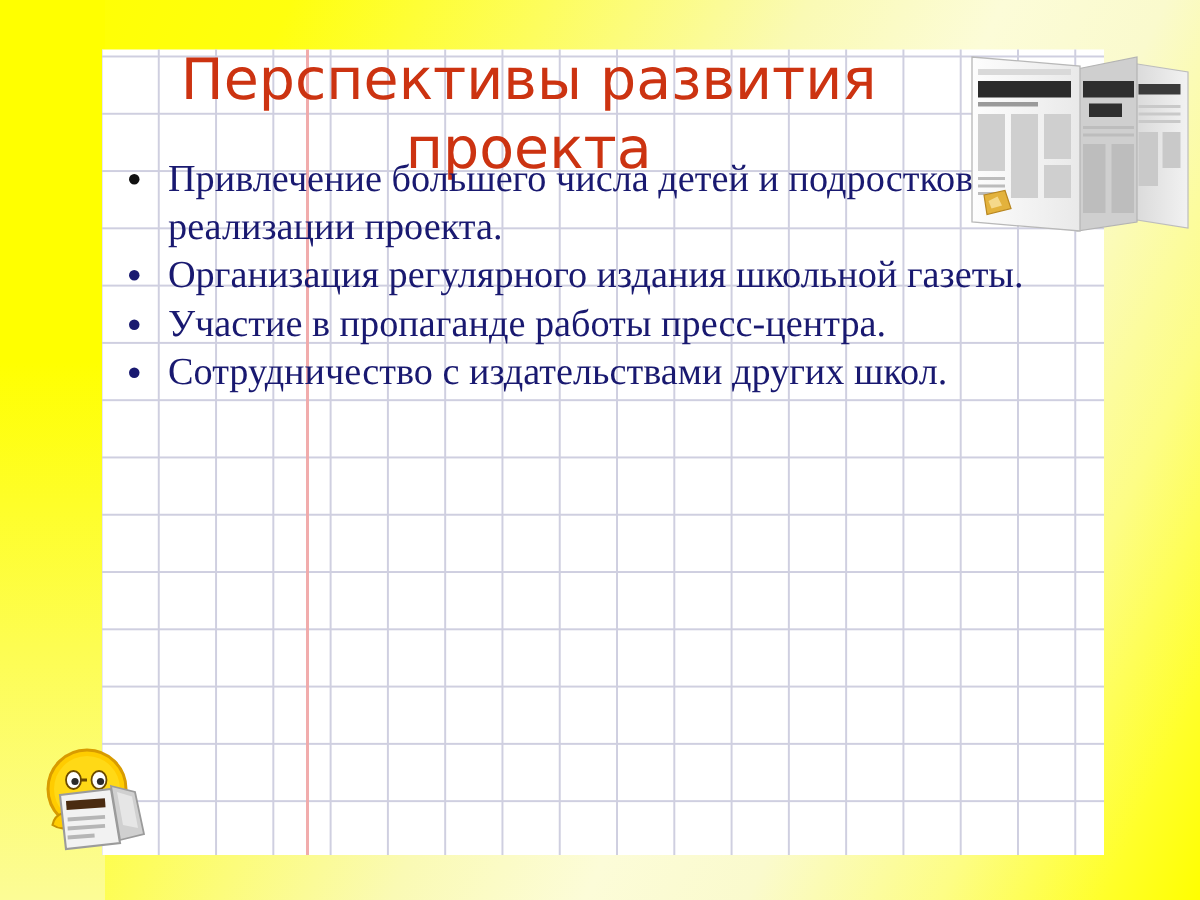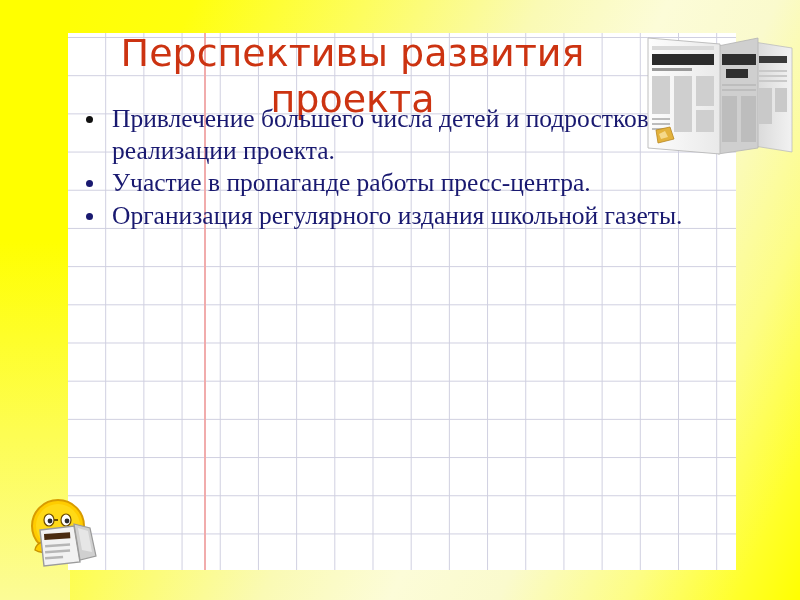--- a/index.html
+++ b/index.html
@@ -146,25 +146,29 @@
   <div id="title">Перспективы развития
 проекта</div>
 
   <ul id="bullets">
     <li class="first">
       <span class="dot"></span>
       <span class="txt"> Привлечение большего числа детей и подростков к реализации проекта.</span>
     </li>
     <li>
       <span class="dot"></span>
+      <span class="txt">Организация регулярного издания школьной газеты.</span>
+    </li>
+    <li>
+      <span class="dot"></span>
       <span class="txt"> Участие в пропаганде работы пресс-центра.</span>
     </li>
     <li>
       <span class="dot"></span>
-      <span class="txt">Организация регулярного издания школьной газеты.</span>
+      <span class="txt"> Сотрудничество с издательствами других школ.</span>
     </li>
   </ul>
 
   <div id="newspaper">
     <svg width="148" height="136" viewBox="0 0 148 136" xmlns="http://www.w3.org/2000/svg">
       <defs>
         <linearGradient id="pg1" x1="0" y1="0" x2="1" y2="0">
           <stop offset="0" stop-color="#fdfdfd"></stop>
             <stop offset="1" stop-color="#e9e9e9"></stop>
         </linearGradient>

